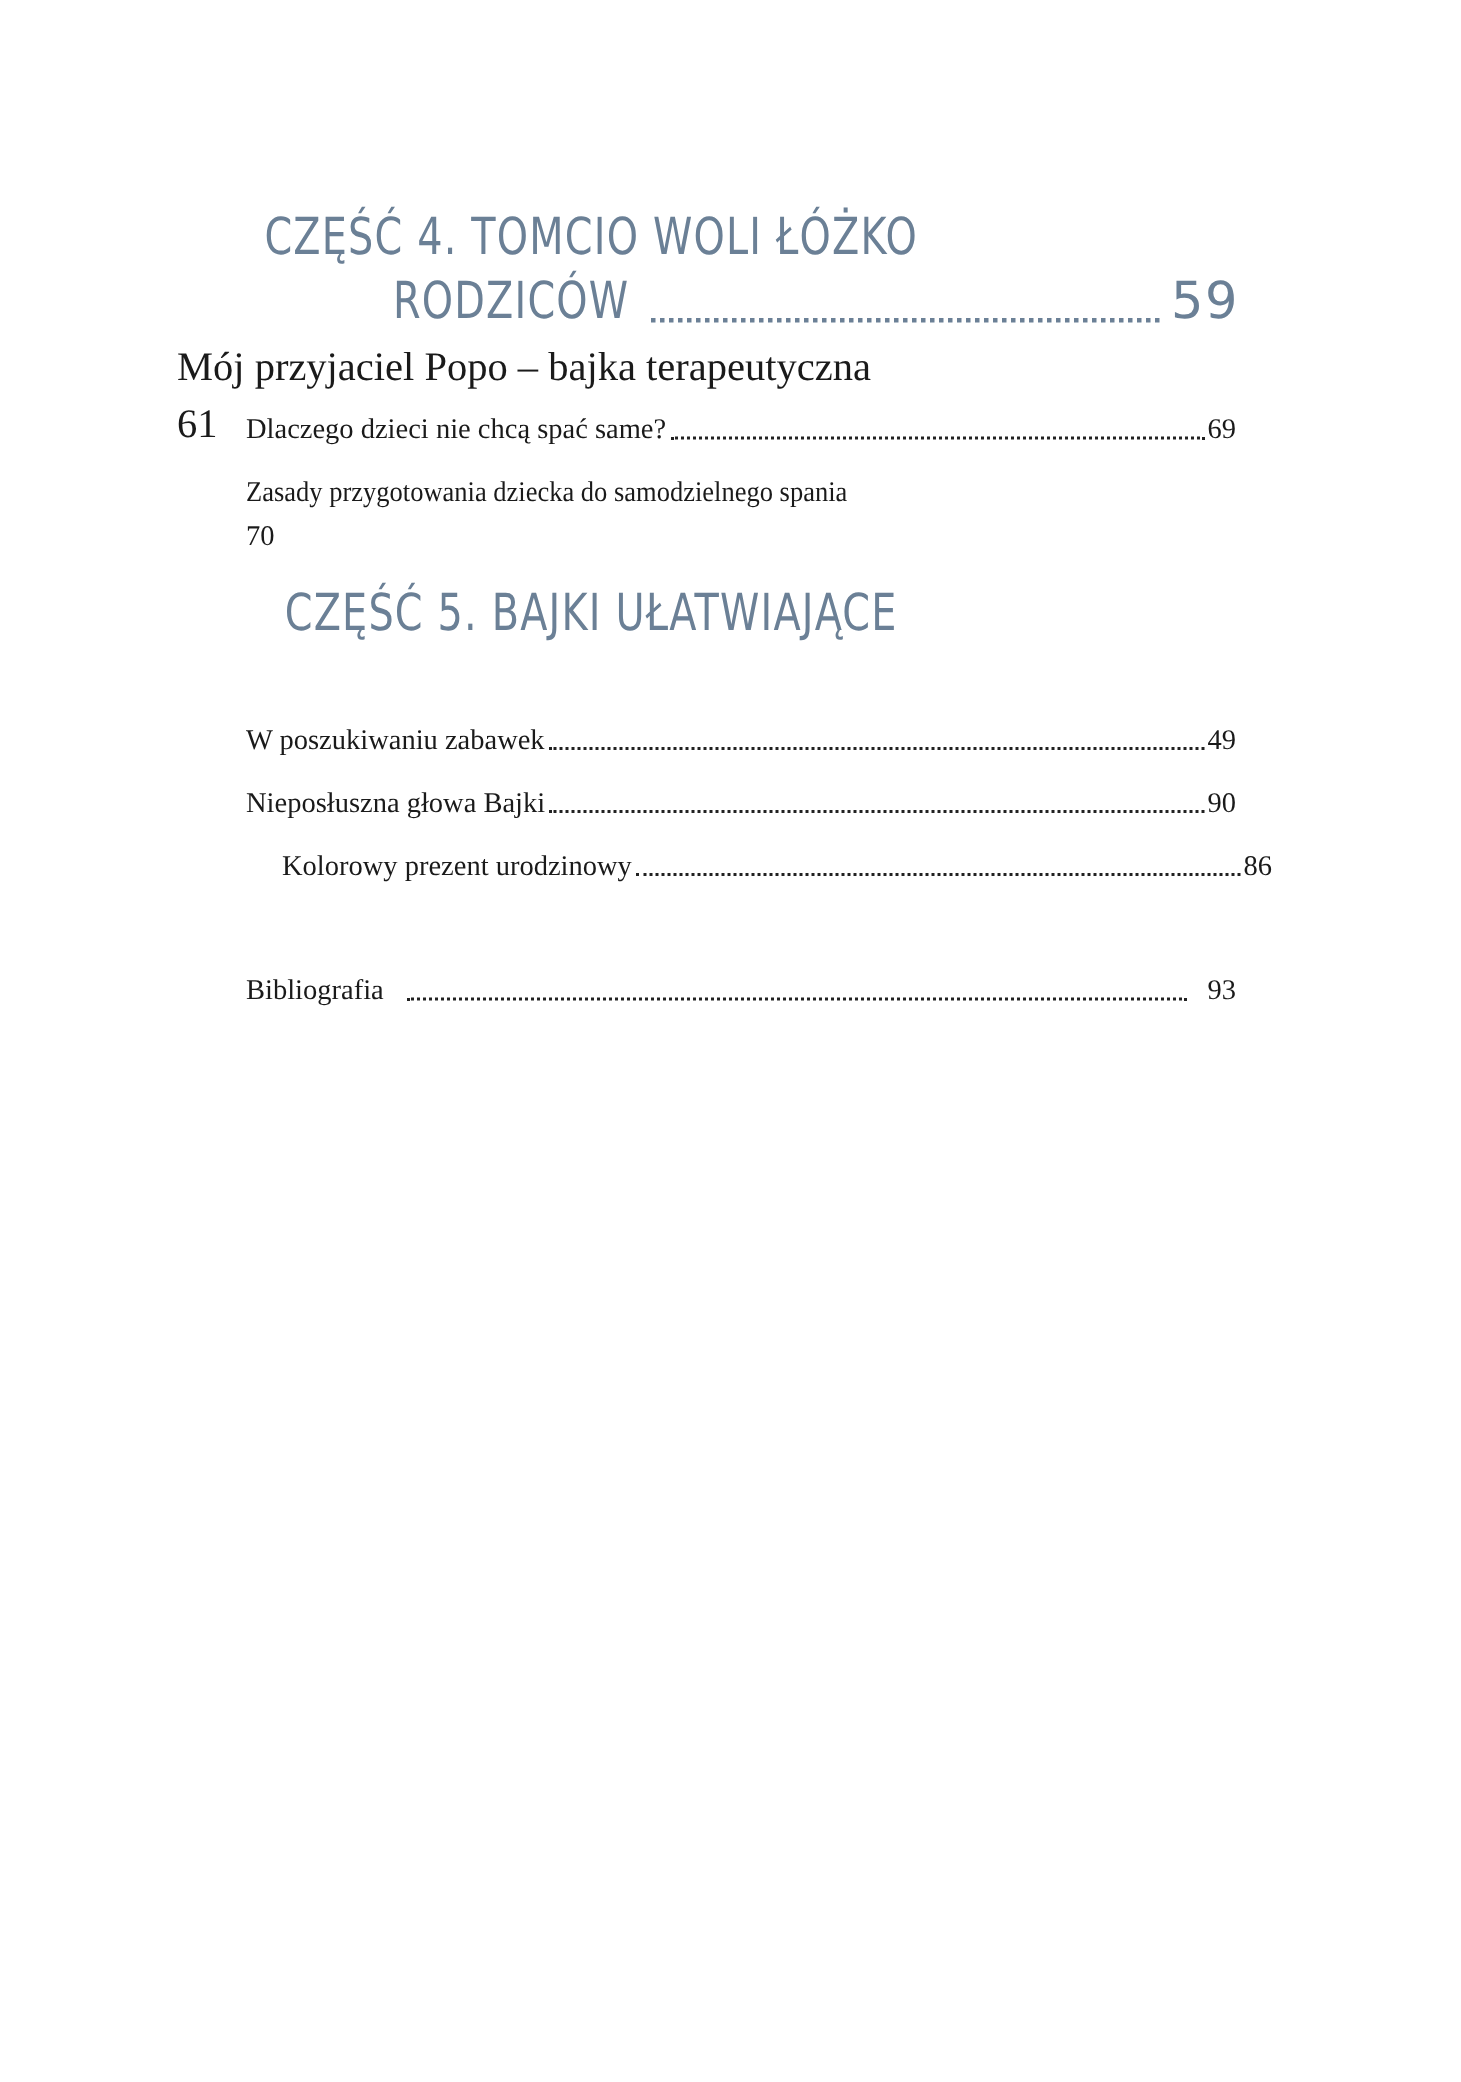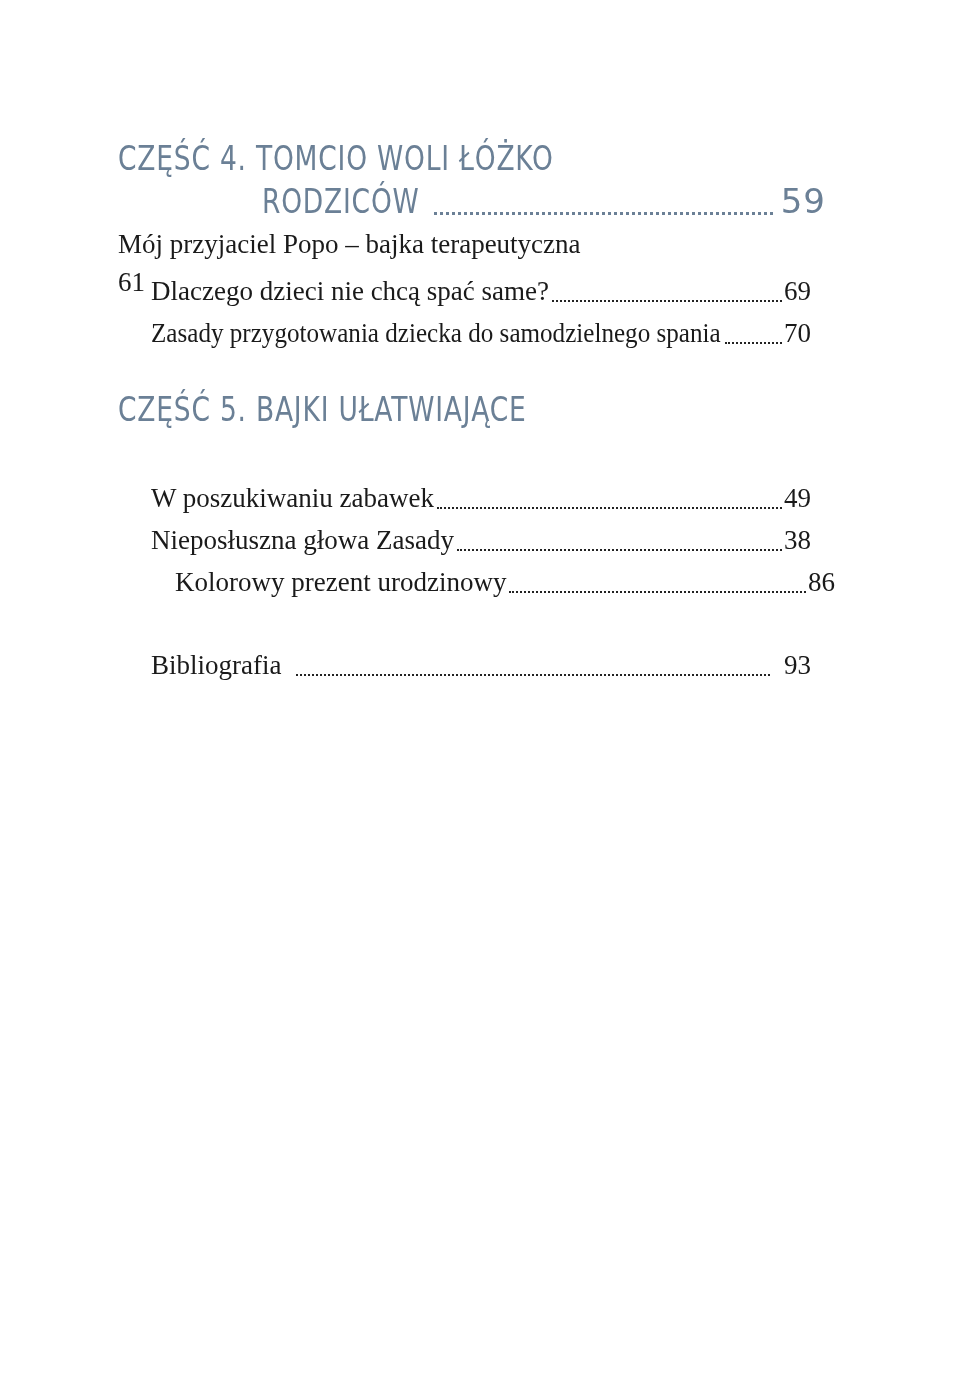--- a/index.html
+++ b/index.html
@@ -1,17 +1,17 @@
 <!DOCTYPE html>
 <html><head>
 <meta charset="utf-8">
 <style>
   html, body { margin: 0; padding: 0; background: #ffffff; }
   body { width: 974px; height: 1388px; position: relative; overflow: hidden; }
-  .page { position: absolute; left: 0; top: 0; width: 790px; height: 1388px; background: #ffffff; }
+  .page { position: absolute; left: 0; top: 0; width: 790px; height: 1388px; background: #ffffff; text-align: center; }
 
   .part-heading {
     position: absolute;
     left: 118px;
     width: 708px;
     color: #6b8096;
     font-family: "DejaVu Sans", sans-serif;
     font-weight: normal;
     text-transform: uppercase;
     letter-spacing: 1px;
@@ -60,21 +60,21 @@
   .toc-entry .dots {
     flex: 1;
     border-bottom: 2px dotted #222;
     margin: 0 2px 5px 3px;
     height: 0;
     align-self: flex-end;
   }
   .toc-entry .pg { white-space: nowrap; }
 
   .lvl1 { left: 118px; width: 708px; font-size: 27px; }
-  .lvl2 { left: 151px; width: 660px; font-size: 27px; }
+  .lvl2 { left: 164px; width: 660px; font-size: 19px; }
 </style>
 </head>
 <body>
 
 <div class="page">
 
   <div class="part-heading" style="top:137px;">
     <span class="line1">Część 4. Tomcio woli łóżko</span>
     <div class="line2" style="padding-left:144px;">
       <span class="txt">rodziców</span>
@@ -88,40 +88,40 @@
     <span class="dots"></span>
     <span class="pg">61</span>
   </div>
 
   <div class="toc-entry lvl2" style="top:276px;">
     <span class="txt">Dlaczego dzieci nie chcą spać same?</span>
     <span class="dots"></span>
     <span class="pg">69</span>
   </div>
 
-  <div class="toc-entry lvl2" style="top:318px;">
+  <div class="toc-entry lvl2" style="top:318px;flex-direction:column;">
     <span class="txt" style="display:inline-block;transform:scaleX(0.93);transform-origin:left center;margin-right:-42px;">Zasady przygotowania dziecka do samodzielnego spania</span>
     <span class="dots"></span>
     <span class="pg">70</span>
   </div>
 
   <div class="part-heading" style="top:388px;">
     <span class="line1">Część 5. Bajki ułatwiające</span>
   </div>
 
   <div class="toc-entry lvl2" style="top:483px;">
     <span class="txt">W poszukiwaniu zabawek</span>
     <span class="dots"></span>
     <span class="pg">49</span>
   </div>
 
   <div class="toc-entry lvl2" style="top:525px;">
-    <span class="txt">Nieposłuszna głowa Zasady</span>
+    <span class="txt">Nieposłuszna głowa Bajki</span>
     <span class="dots"></span>
-    <span class="pg">38</span>
+    <span class="pg">90</span>
   </div>
 
   <div class="toc-entry lvl2" style="top:567px;margin-left:24px;">
     <span class="txt">Kolorowy prezent urodzinowy</span>
     <span class="dots"></span>
     <span class="pg">86</span>
   </div>
 
   <div class="toc-entry lvl2" style="top:650px;gap:12px;">
     <span class="txt">Bibliografia</span>

